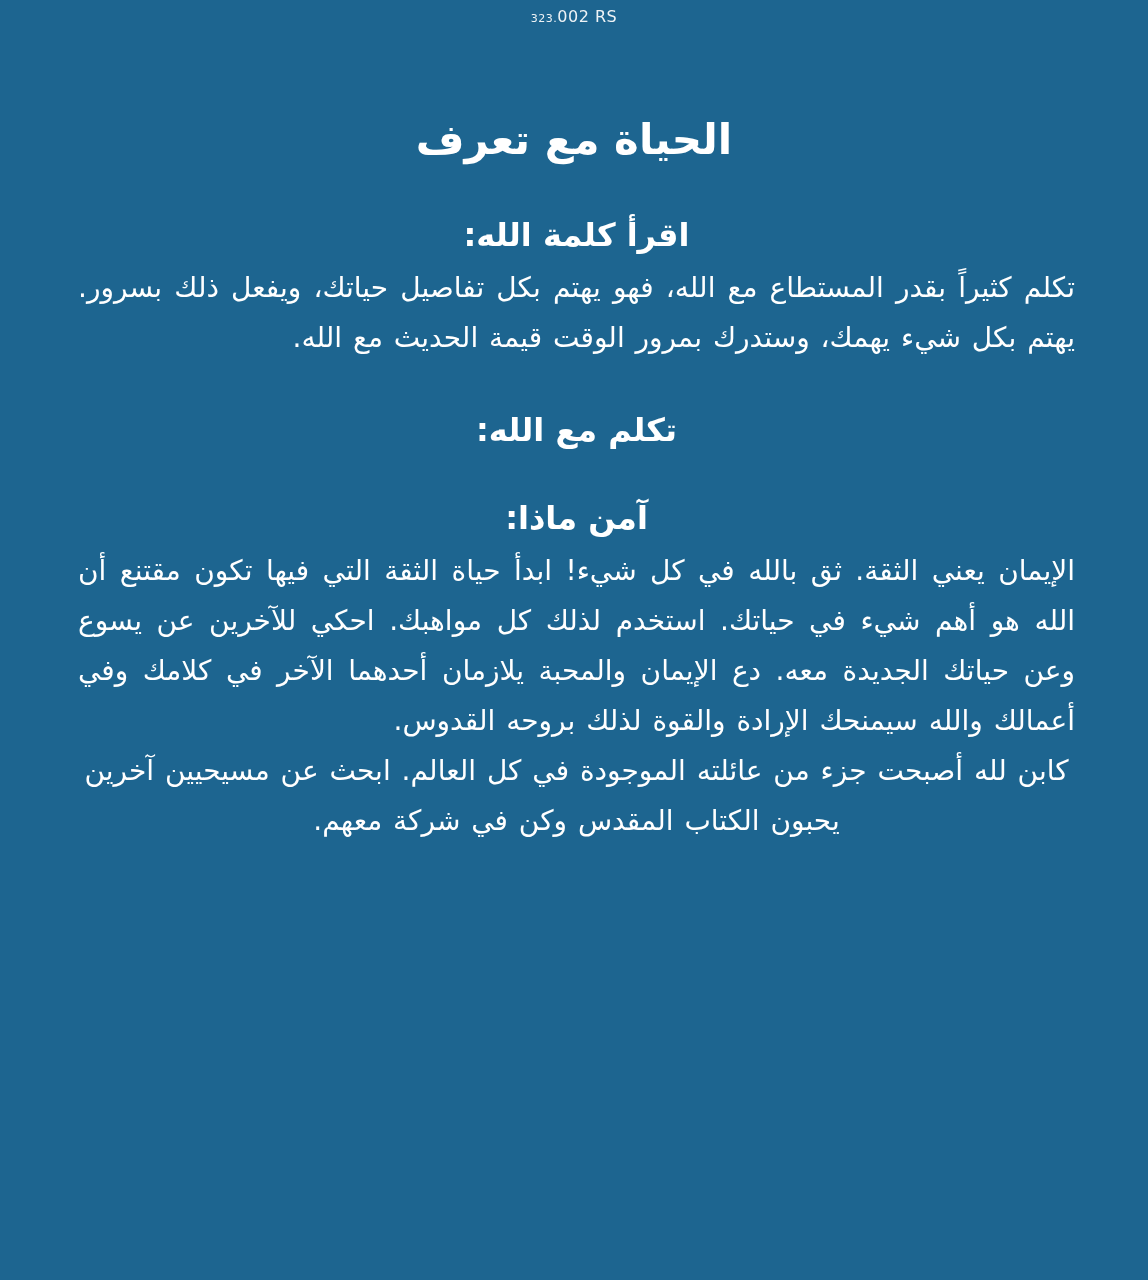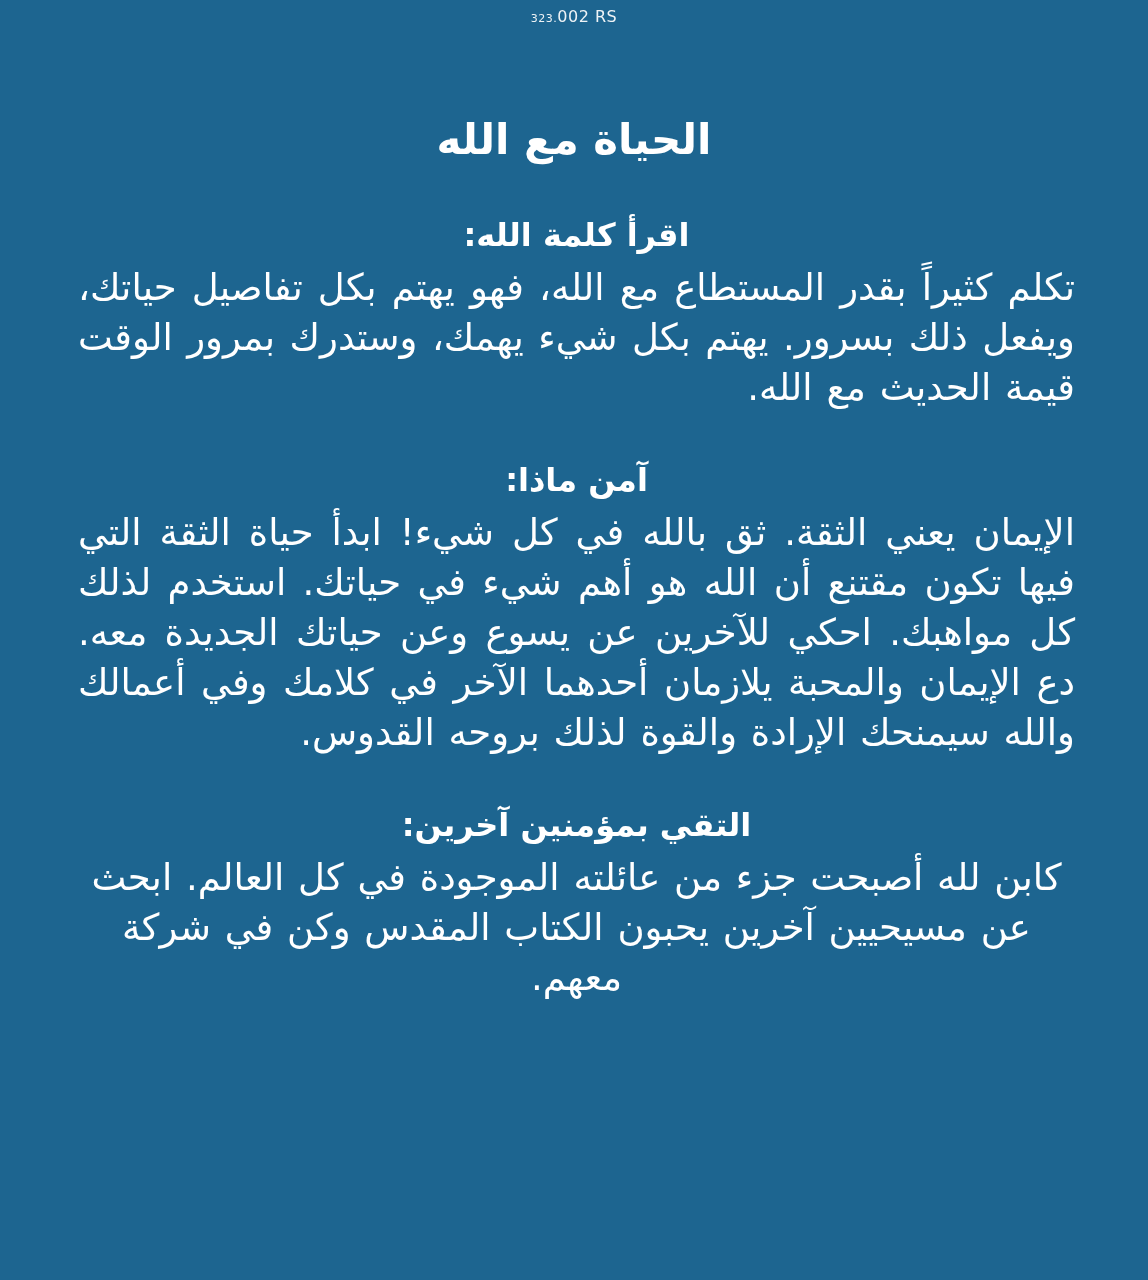--- a/index.html
+++ b/index.html
@@ -49,56 +49,56 @@
     margin: 0 73px 0 78px; 
   }
   .section-heading {
     font-size: 32px;
     font-weight: bold;
     line-height: 42px;
     margin: 46px 0 7px 0;
     text-align: center;
   }
   .section-body {
-    font-size: 37px;
+    font-size: 28px;
     line-height: 50px;
     margin: 0;
     text-align: justify;
     text-align-last: right;
     word-spacing: 2px;
   }
   .section-body.centered {
     text-align: center;
     text-align-last: center;
   }
 </style>
 </head>
 <body>
 
 <div class="page">
 
   <div class="header-code">
     <span class="code-small">323.</span><span class="code-large">002 RS</span>
   </div>
 
-  <h1 class="doc-title">الحياة مع الله</h1>
+  <h1 class="doc-title">الحياة مع تعرف</h1>
 
   <div class="content">
   <section class="section">
     <h2 class="section-heading sec-heading">اقرأ كلمة الله:</h2>
     <p class="section-body sec-body">تكلم كثيراً بقدر المستطاع مع الله، فهو يهتم بكل تفاصيل حياتك، ويفعل ذلك بسرور. يهتم بكل شيء يهمك، وستدرك بمرور الوقت قيمة الحديث مع الله.</p>
   </section>
 
   <section class="section">
+    <h2 class="section-heading sec-heading">تكلم مع الله:</h2>
   </section>
 
   <section class="section">
     <h2 class="section-heading sec-heading">آمن ماذا:</h2>
     <p class="section-body sec-body">الإيمان يعني الثقة. ثق بالله في كل شيء! ابدأ حياة الثقة التي فيها تكون مقتنع أن الله هو أهم شيء في حياتك. استخدم لذلك كل مواهبك. احكي للآخرين عن يسوع وعن حياتك الجديدة معه. دع الإيمان والمحبة يلازمان أحدهما الآخر في كلامك وفي أعمالك والله سيمنحك الإرادة والقوة لذلك بروحه القدوس.</p>
   </section>
 
   <section class="section">
-    <h2 class="section-heading sec-heading">التقي بمؤمنين آخرين:</h2>
     <p class="section-body sec-body centered">كابن لله أصبحت جزء من عائلته الموجودة في كل العالم. ابحث عن مسيحيين آخرين يحبون الكتاب المقدس وكن في شركة معهم.</p>
   </section>
 </div>
 
 </div>
 
 </body></html>

